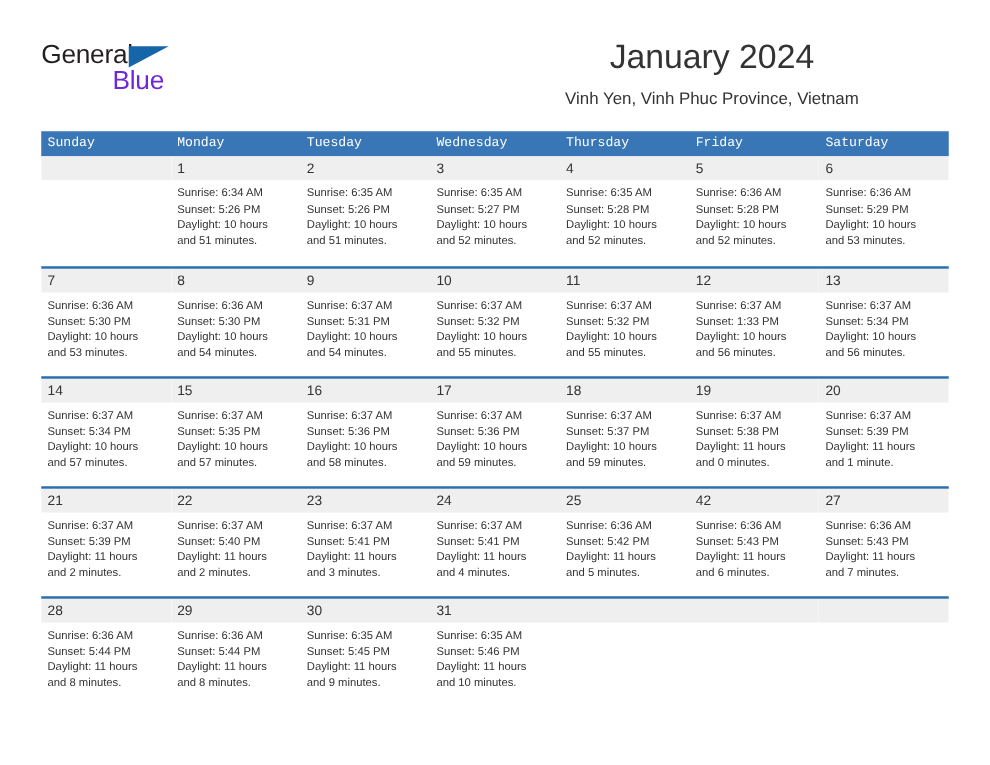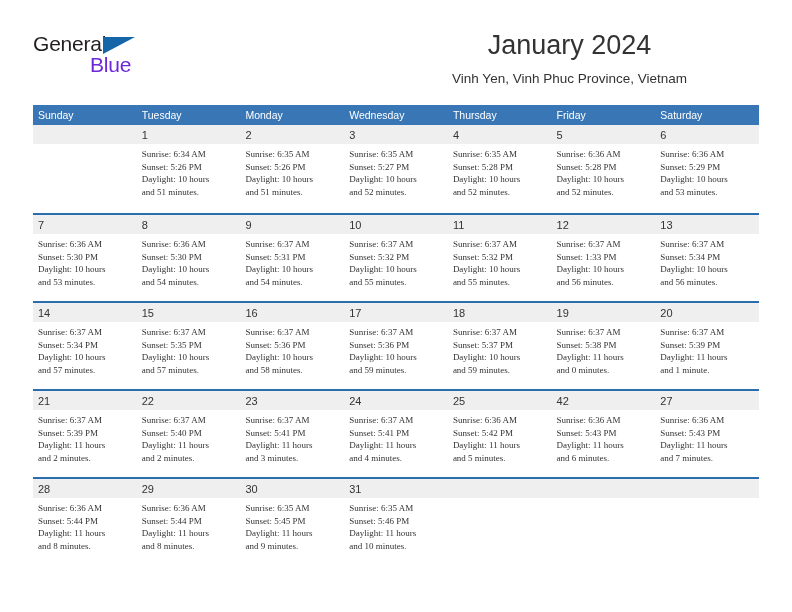--- a/index.html
+++ b/index.html
@@ -88,20 +88,21 @@
   .calendar {
     position: absolute;
     left: 33px;
     top: 105px;
     width: 726px;
   }
   .weekday-row {
     display: flex;
     background: #3876b6;
     height: 20px;
+    font-family: Liberation Mono, monospace;
   }
   .weekday {
     flex: 1 1 0;
     color: #ffffff;
     font-size: 10.5px;
     line-height: 20px;
     padding-left: 5px;
     box-sizing: border-box;
     overflow: hidden;
     white-space: nowrap;
@@ -131,21 +132,20 @@
   .day-number {
     font-size: 11px;
     line-height: 19px;
     color: #333333;
   }
   .day-info {
     padding: 4px 6px 0 5px;
     font-size: 9px;
     line-height: 12.6px;
     color: #333333;
-    font-family: Liberation Serif, serif;
   }
   .day-info div {
     white-space: nowrap;
   }
 </style>
 </head>
 <body>
 
 <div class="page">
 
@@ -160,22 +160,22 @@
     <div class="title-block">
       <div class="month-title">January 2024</div>
       <div class="location">Vinh Yen, Vinh Phuc Province, Vietnam</div>
     </div>
 
   </div>
 
   <div class="calendar">
     <div class="weekday-row" id="weekday-row">
         <div class="weekday">Sunday</div>
+        <div class="weekday">Monday</div>
         <div class="weekday">Tuesday</div>
-        <div class="weekday">Monday</div>
         <div class="weekday">Wednesday</div>
         <div class="weekday">Thursday</div>
         <div class="weekday">Friday</div>
         <div class="weekday">Saturday</div>
       </div>
     <div id="weeks-container">
         <div class="week-row first">
           <div class="day-cell empty">
             <div class="day-number-band"><span class="day-number"></span></div>
           </div>

